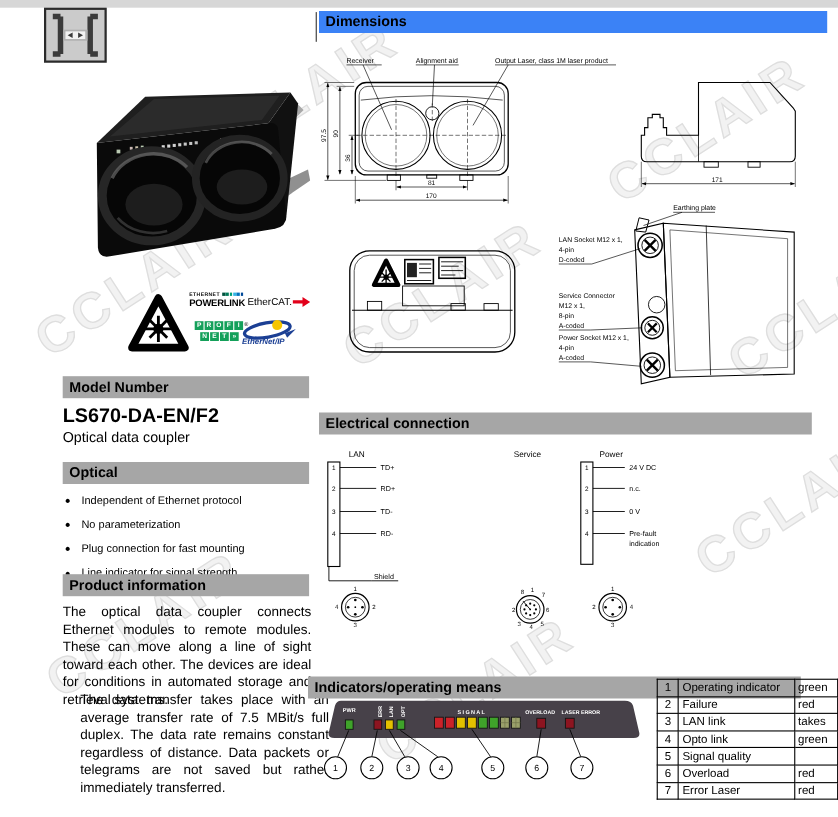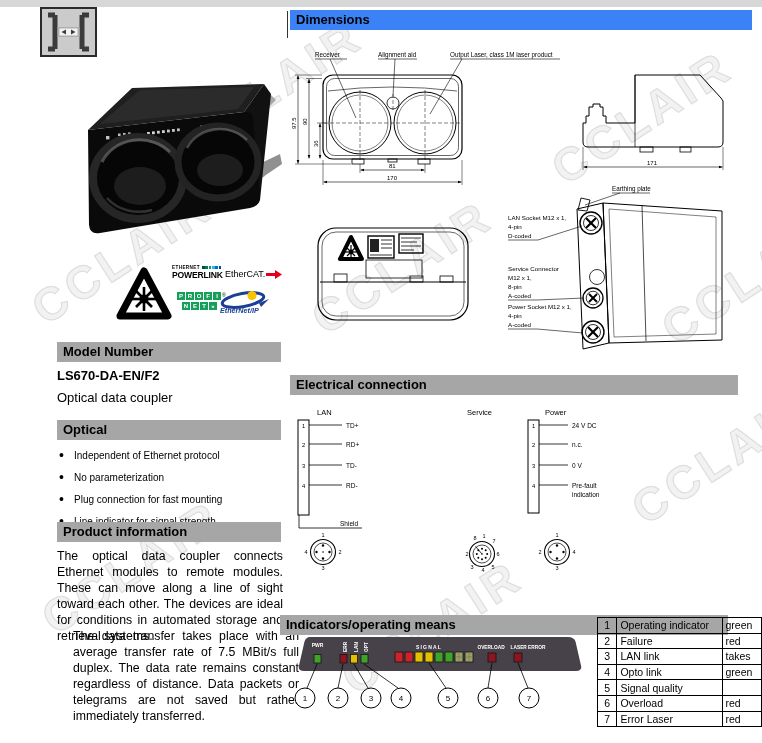--- a/index.html
+++ b/index.html
@@ -2,21 +2,21 @@
 <html><head>
 <meta charset="utf-8">
 <style>
   html,body{margin:0;padding:0;background:#fff;}
   .page{position:relative;width:762px;height:743px;background:#fff;overflow:hidden;
         font-family:"Liberation Sans",sans-serif;color:#000;}
   .abs{position:absolute;}
   .topstrip{position:absolute;left:0;top:0;width:762px;height:7px;background:#d7d7d7;}
   .hbar{position:absolute;height:20px;background:#a6a6a6;font-weight:bold;font-size:13px;
         line-height:20px;padding-left:6px;box-sizing:border-box;}
-  .modeltxt{position:absolute;font-size:13px;font-weight:bold;}
+  .modeltxt{position:absolute;font-size:18px;font-weight:bold;}
   .subtxt{position:absolute;font-size:13px;}
   .featlist{position:absolute;width:226px;font-size:10px;}
   .featitem{position:relative;padding-left:17px;margin-bottom:8px;line-height:14px;}
   .featitem::before{content:"\2022";position:absolute;left:2px;top:-1px;font-size:14px;}
   .para{position:absolute;width:226px;font-size:12.3px;line-height:16px;text-align:justify;}
   .wm{position:absolute;font-weight:bold;letter-spacing:5px;font-size:46px;
       color:rgba(205,205,205,0.25);-webkit-text-stroke:1.2px #dedede;
       transform:rotate(-33deg);pointer-events:none;white-space:nowrap;}
   .indtable{position:absolute;border-collapse:collapse;font-size:10.5px;}
   .indtable td{border:1px solid #000;padding:0 3px;height:14.6px;line-height:12px;}

